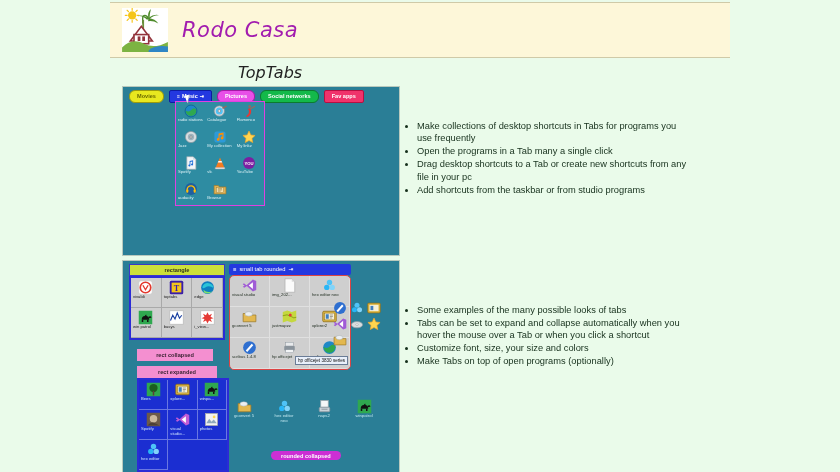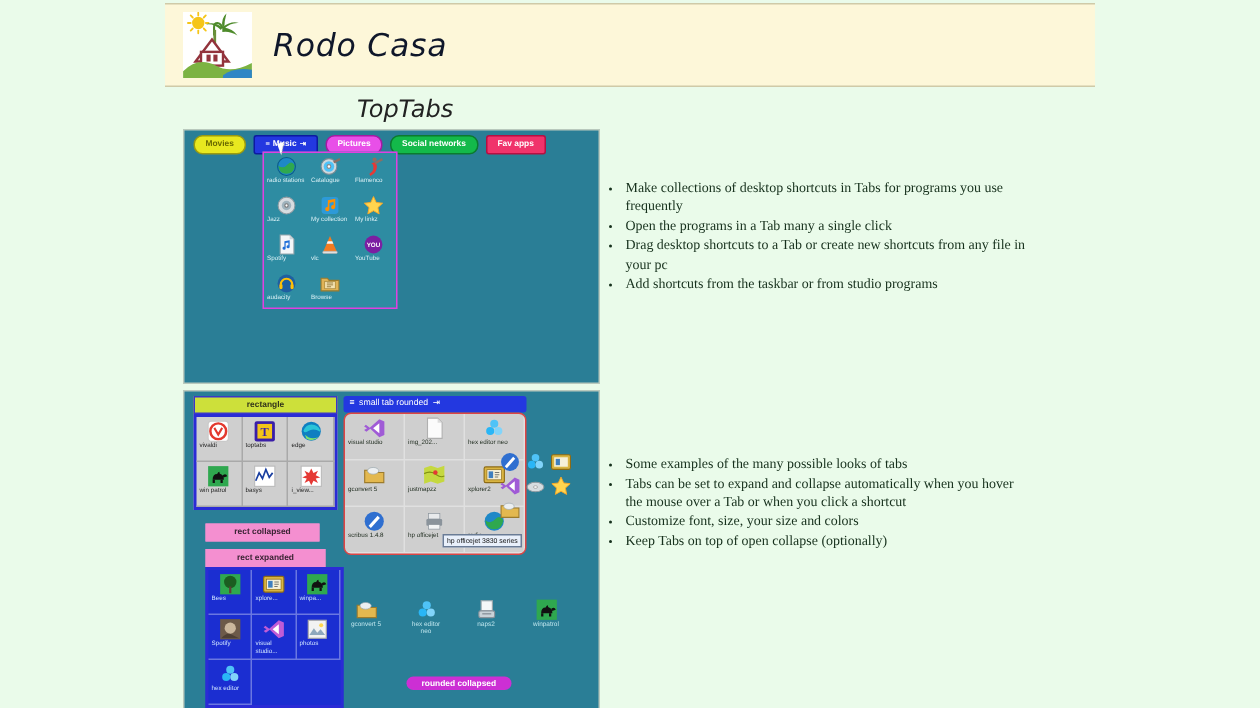--- a/index.html
+++ b/index.html
@@ -18,21 +18,21 @@
     border-top:1px solid #cfcaa8;
     border-bottom:1px solid #cfcaa8;
     display:flex;align-items:center;
   }
   .logo{
     width:46px;height:44px;margin-left:12px;background:#ffffff;
     position:relative;overflow:hidden;flex:none;
   }
   .brand{
     margin-left:14px;font-family:"DejaVu Sans", sans-serif;
-    font-size:21px;font-style:italic;color:#0f172a;letter-spacing:.5px;
+    font-size:21px;font-style:italic;color:#a21caf;letter-spacing:.5px;
   }
 
   
   .section-title{
     position:absolute;left:238px;top:63px;
     font-family:"DejaVu Sans", sans-serif;
     font-size:16px;font-style:italic;color:#222;
   }
 
   
@@ -77,21 +77,21 @@
     position:absolute;width:0;height:0;
     border-left:5px solid #fff;border-bottom:8px solid transparent;
     transform:rotate(-20deg);filter:drop-shadow(0 0 .5px #000);
   }
 
   
   .bullets{position:absolute;left:404px;font-size:9.3px;line-height:12.4px;color:#16301c;}
   #bullets1{top:120px;width:300px;}
   #bullets2{top:304px;width:290px;}
   .bullets ul{margin:0;padding-left:13px;}
-  .bullets li{margin:0 12px .5px 0;font-family:Liberation Serif, serif;}
+  .bullets li{margin:0 12px .5px 0;}
 
   
   .rectpanel{position:absolute;left:6px;top:3px;width:96px;}
   .label-tab{
     font-size:5.6px;height:10px;line-height:10px;text-align:center;
     color:#333;font-weight:bold;
   }
   .lt-rectangle{background:#cde03a;border:1px solid #3b37c9;color:#31331a;}
   .lt-pink{background:#f48fd0;color:#3a2333;border:1px solid #f48fd0;}
 
@@ -595,17 +595,17 @@
     </div>
 
     <div class="rounded-collapsed">rounded collapsed</div>
   </div>
 
   <div class="bullets" id="bullets2">
     <ul>
       <li> Some examples of the many possible looks of tabs</li>
       <li>Tabs can be set to expand and collapse automatically when you hover the mouse over a Tab or when you click a shortcut</li>
       <li>Customize font, size, your size and colors</li>
-      <li>Keep Tabs on top of open collapse (optionally)</li>
+      <li>Make Tabs on top of open programs (optionally)</li>
     </ul>
   </div>
 
 </div>
 
 </body></html>

